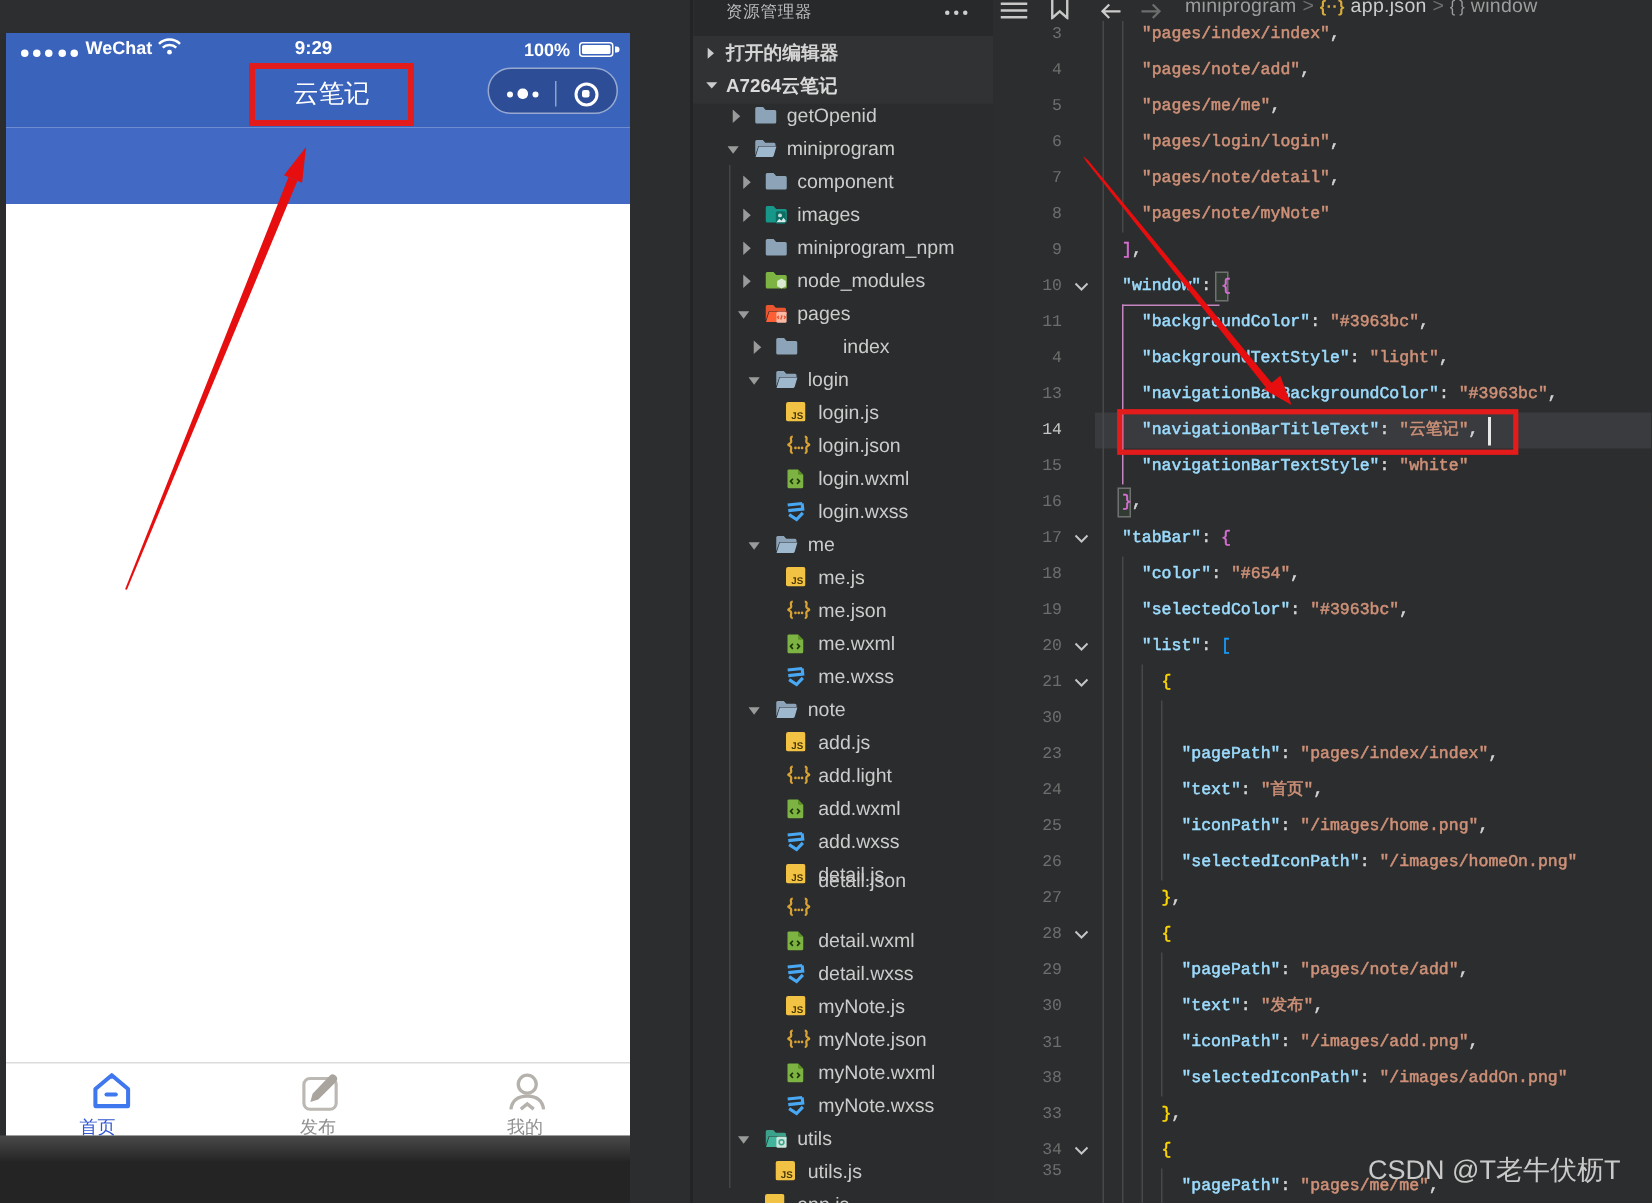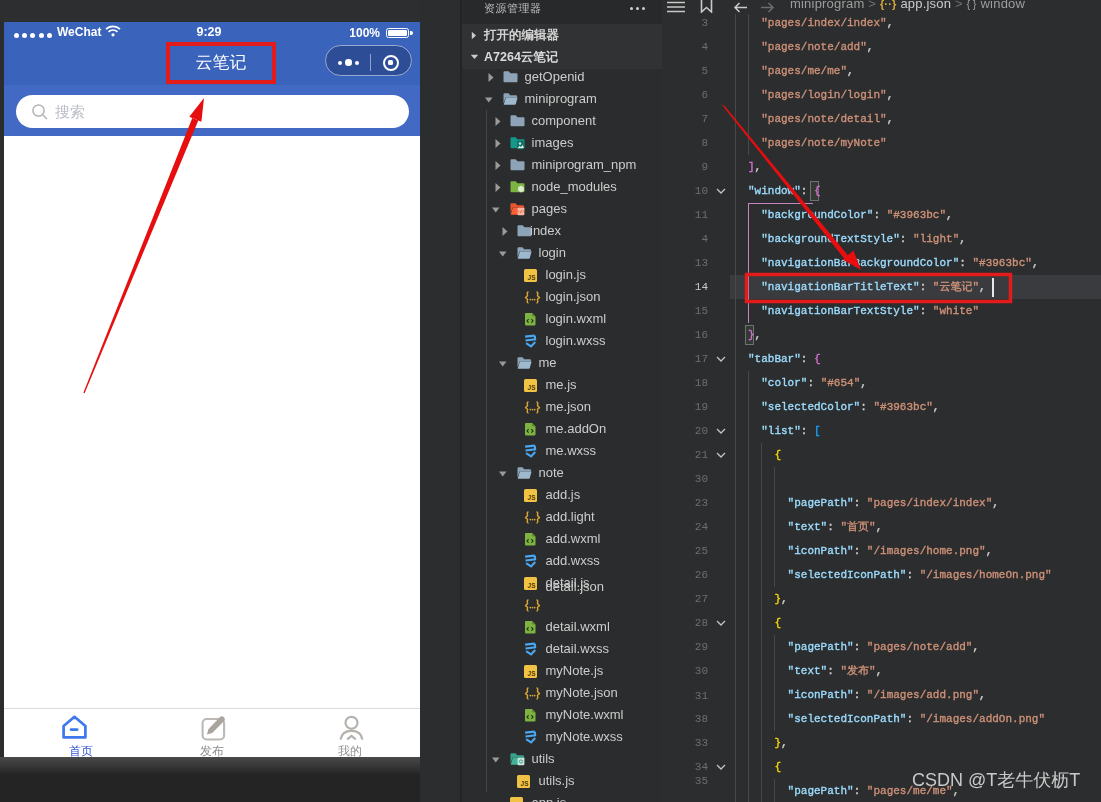--- a/index.html
+++ b/index.html
@@ -43,34 +43,27 @@
 <div class="abs" style="left:406px;top:9px;width:2.5px;height:4px;background:#fff;border-radius:0 2px 2px 0"></div>
 <div class="abs" style="left:137px;top:31px;width:160px;text-align:center;color:#fff;font:17px/20px 'Liberation Sans',sans-serif">云笔记</div>
 <div class="abs" style="left:321px;top:23px;width:87px;height:31px;border-radius:15.5px;background:#2d4e97;border:1px solid #97a9d0">
 <span style="position:absolute;left:12px;top:14.5px;width:4px;height:4px;border-radius:50%;background:#fff"></span>
 <span style="position:absolute;left:19px;top:13.2px;width:6.5px;height:6.5px;border-radius:50%;background:#fff"></span>
 <span style="position:absolute;left:29px;top:14.5px;width:4px;height:4px;border-radius:50%;background:#fff"></span>
 <span style="position:absolute;left:43.5px;top:7.5px;width:1px;height:17.5px;background:#8ea2cb"></span>
 <span style="position:absolute;left:56.5px;top:8.5px;width:16px;height:16px;border:2.5px solid #fff;border-radius:50%"></span>
 <span style="position:absolute;left:62px;top:14px;width:5px;height:5px;background:#fff;border-radius:1.5px"></span>
 </div>
-<div class="abs" style="left:12px;top:73px;width:393px;height:33px;border-radius:16.5px;background:#fff">
-<svg style="position:absolute;left:15px;top:8px" width="18" height="18" viewBox="0 0 18 18">
-          <circle cx="7.5" cy="7.5" r="5.6" stroke="#b4b4b4" stroke-width="1.5" fill="none"></circle>
-          <path d="M11.7 11.7 L16 16" stroke="#b4b4b4" stroke-width="1.5"></path>
-        </svg>
-<span style="position:absolute;left:39px;top:7px;color:#b9bdc5;font:15px/19px 'Liberation Sans',sans-serif">搜索</span>
-</div>
 <div class="abs" style="left:0;top:686px;width:416px;height:1px;background:#dcdcdc"></div>
 <svg class="abs" style="left:57px;top:693px" width="27" height="25" viewBox="0 0 27 25">
 <path d="M2.6 11 L13.5 1.8 L24.4 11 V22.4 H2.6 Z" fill="none" stroke="#3e77ee" stroke-width="2.7" stroke-linejoin="round" stroke-linecap="round"></path>
 <path d="M13.5 2.2 l1.3 1.1 -1.3 1.1 -1.3 -1.1 z" fill="#3e77ee"></path>
 <path d="M10 14.6 H16.2" stroke="#3e77ee" stroke-width="2.7" stroke-linecap="round"></path>
 </svg>
-<div class="abs" style="left:49px;top:723px;width:40px;text-align:right;color:#3156d3;font:12px/13px 'Liberation Sans',sans-serif">首页</div>
+<div class="abs" style="left:49px;top:723px;width:40px;text-align:left;color:#3156d3;font:12px/13px 'Liberation Sans',sans-serif">首页</div>
 <svg class="abs" style="left:197px;top:693px" width="26" height="26" viewBox="0 0 26 26">
 <rect x="1.6" y="4" width="21.5" height="20.5" rx="4" fill="none" stroke="#bcb8b3" stroke-width="2.1"></rect>
 <path d="M18.8 2.2 a2.9 2.9 0 0 1 4.1 4.1 L11.2 18 l-5.3 1.6 1.5-5.4 z" fill="#a9a49e"></path>
 </svg>
 <div class="abs" style="left:188px;top:723px;width:40px;text-align:center;color:#8f8f8f;font:12px/13px 'Liberation Sans',sans-serif">发布</div>
 <svg class="abs" style="left:334px;top:693px" width="27" height="26" viewBox="0 0 27 26">
 <circle cx="13.5" cy="7.8" r="6" fill="none" stroke="#b5b1ac" stroke-width="2.2"></circle>
 <path d="M2.6 24.6 C3.4 18.6 7.4 15.8 13.5 15.8 s10.1 2.8 10.9 8.8" fill="none" stroke="#b5b1ac" stroke-width="2.2"></path>
 <path d="M9.2 24.4 L13.5 20.9 L17.8 24.4" fill="none" stroke="#b5b1ac" stroke-width="2.2"></path>
 </svg>
@@ -154,21 +147,21 @@
           <path d="M9.3 8.6 l-1 0.95 1 0.95 M12.7 8.6 l1 0.95 -1 0.95 M11.4 8.2 l-0.9 2.8" stroke="#e8552e" stroke-width="0.9" fill="none"></path>
         </g>
       </svg></div>
 <div class="tlabel" style="left:531.5px;top:198px">pages</div>
 <svg style="position:absolute;left:502px;top:226.5px" width="6" height="9" viewBox="0 0 6 9">
       <polygon points="0.5,0 5.5,4.5 0.5,9" fill="#9a9a9a"></polygon>
     </svg>
 <div style="position:absolute;left:517px;top:224px;height:14px"><svg width="16" height="14" viewBox="0 0 16 14">
         <path d="M0.5 2.3 a1 1 0 0 1 1-1 h4.2 l1.75 1.95 h6.05 a1 1 0 0 1 1 1 v7.1 a1 1 0 0 1-1 1 H1.5 a1 1 0 0 1-1-1 z" fill="#8da4b8"></path>
       </svg></div>
-<div class="tlabel" style="left:530px;top:220px">index</div>
+<div class="tlabel" style="left:562px;top:220px">index</div>
 <svg style="position:absolute;left:498.5px;top:250.5px" width="8" height="6" viewBox="0 0 8 6">
       <polygon points="0,0.5 7.5,0.5 3.75,5.5" fill="#9a9a9a"></polygon>
     </svg>
 <div style="position:absolute;left:517px;top:246px;height:14px"><svg width="16" height="14" viewBox="0 0 16 14">
         <path d="M0.5 2.3 a1 1 0 0 1 1-1 h4 l1.7 1.9 h5.8 a1 1 0 0 1 1 1 v1.2 H2.6 L0.5 11.5 z" fill="#8da4b8"></path>
         <path d="M2.9 5.6 H14.6 L12.8 11.9 a1 1 0 0 1-1 .75 H0.7 z" fill="#8da4b8" style="filter:brightness(1.12)"></path>
       </svg></div>
 <div class="tlabel" style="left:538.5px;top:242px">login</div>
 
 <div style="position:absolute;left:524px;top:268px;height:14px"><svg width="13" height="13" viewBox="0 0 13 13">
@@ -231,21 +224,21 @@
           <circle cx="10.7" cy="8.6" r="0.9"></circle>
         </g>
       </svg></div>
 <div class="tlabel" style="left:545.5px;top:396px">me.json</div>
 
 <div style="position:absolute;left:524px;top:422px;height:14px"><svg width="12" height="14" viewBox="0 0 12 14">
         <path d="M1 1.5 a1 1 0 0 1 1-0.5 h6 l3.5 3.5 v8 a1 1 0 0 1-1 1 H2 a1 1 0 0 1-1-1 z" fill="#7cb342"></path>
         <path d="M8 1 l3.5 3.5 H8.8 a0.8 0.8 0 0 1-0.8-0.8 z" fill="#5a8f23"></path>
         <path d="M4.6 7.2 L3 8.9 l1.6 1.7 M7.4 7.2 L9 8.9 l-1.6 1.7" stroke="#1e3505" stroke-width="1.1" fill="none"></path>
       </svg></div>
-<div class="tlabel" style="left:545.5px;top:418px">me.addOn</div>
+<div class="tlabel" style="left:545.5px;top:418px">me.wxml</div>
 
 <div style="position:absolute;left:524px;top:444px;height:14px"><svg width="13" height="14" viewBox="0 0 13 14">
         <g stroke="#49a8f3" stroke-width="2.1" fill="none" transform="rotate(-6 6.5 6)">
           <path d="M1.5 2.1 H11.2"></path>
           <path d="M1.5 5.9 H11.2 V2"></path>
           <path d="M1.8 8.6 L6.4 12.4 L11 8.4"></path>
         </g>
       </svg></div>
 <div class="tlabel" style="left:545.5px;top:440px">me.wxss</div>
 <svg style="position:absolute;left:498.5px;top:470.5px" width="8" height="6" viewBox="0 0 8 6">

